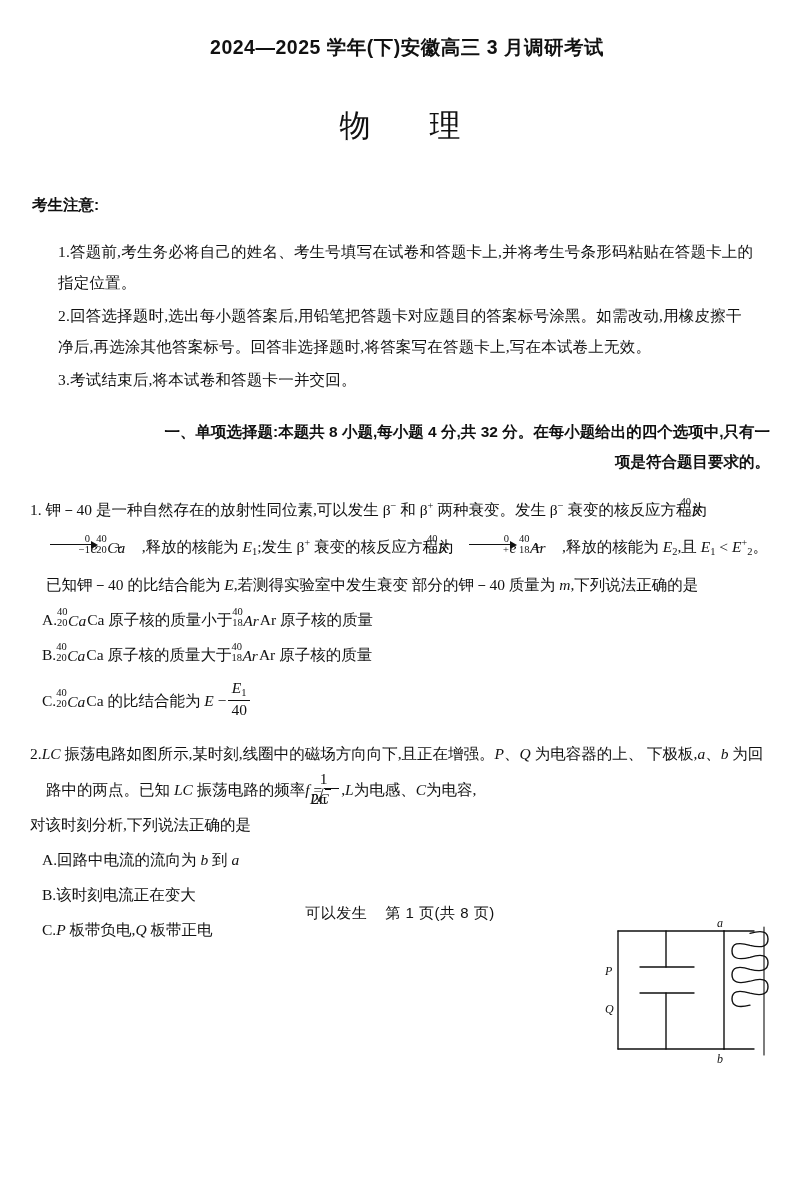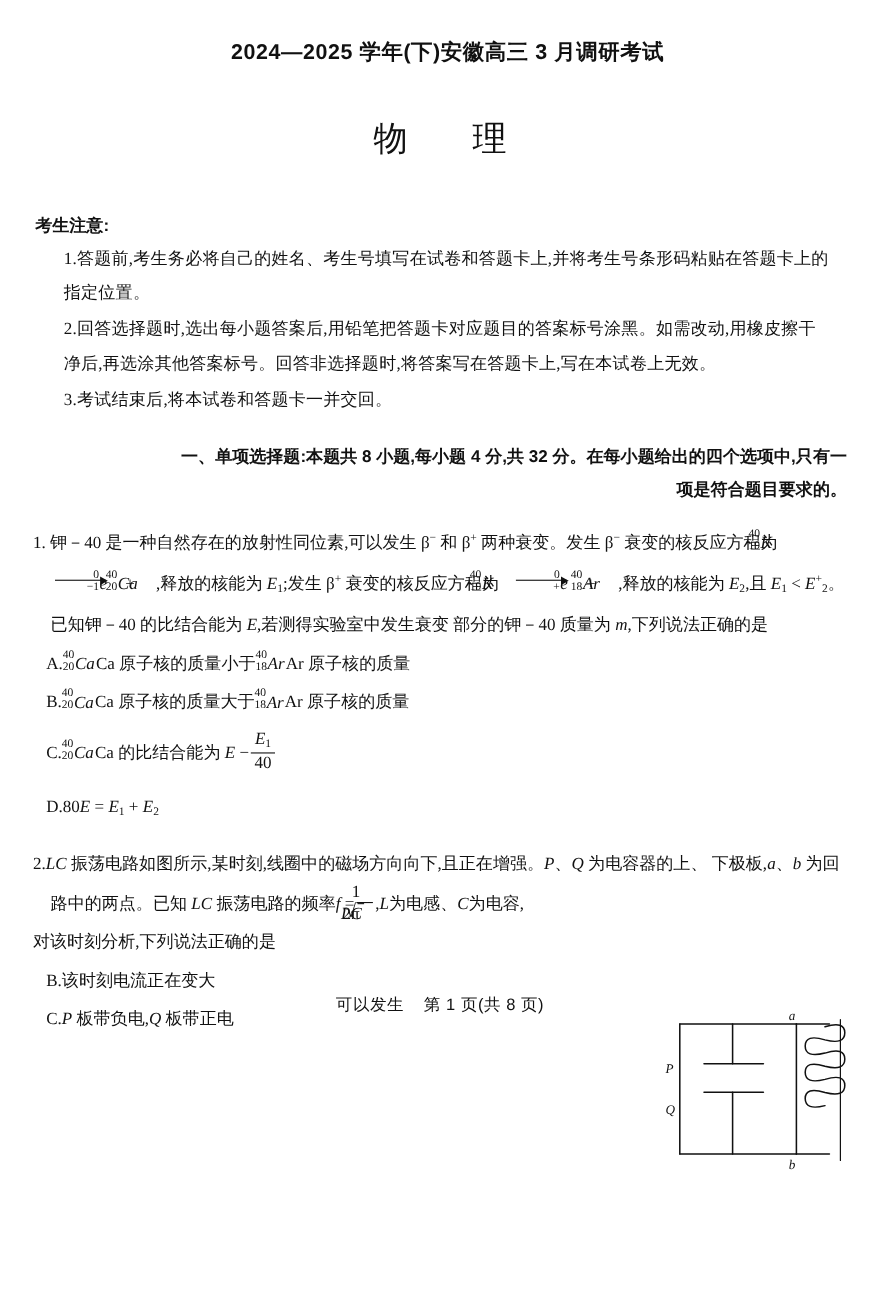--- a/index.html
+++ b/index.html
@@ -38,21 +38,21 @@
     font-weight: normal;
     font-size: 31px;
     letter-spacing: 14px;
     margin: 44px 0 0 0;
     padding-left: 14px;
   }
   .notice-head {
     font-family: Liberation Sans, sans-serif;
     font-weight: bold;
     font-size: 15.5px;
-    margin: 48px 0 4px 32px;
+    margin: 48px 0 20px 32px;
   }
   .notice-list {
     margin: 0;
     padding: 0 46px 0 58px;
     list-style: none;
   }
   .notice-list li {
     font-size: 15.5px;
     line-height: 31px;
     text-indent: 0;
@@ -233,43 +233,42 @@
   <div class="opt">
     <span>B.</span><span class="iso"><span class="stack"><span class="a">40</span><span class="z">20</span></span><span class="it">Ca</span></span><span>Ca 原子核的质量大于</span><span class="iso"><span class="stack"><span class="a">40</span><span class="z">18</span></span><span class="it">Ar</span></span><span>Ar 原子核的质量</span>
   </div>
 
   <div class="opt" style="margin-top:8px;line-height:44px;">
     <span>C.</span><span class="iso"><span class="stack"><span class="a">40</span><span class="z">20</span></span><span class="it">Ca</span></span><span>Ca 的比结合能为</span>
     <span class="it">E</span>
     <span>−</span><span class="frac"><span class="n"><span class="it">E</span><span class="sub">1</span></span><span class="d">40</span></span>
   </div>
 
-  <div class="opt" style="margin-top:10px;">
-    <span>D.</span><span>80</span><span class="it">E</span>
-    <span>=</span>
-    <span class="it">E</span><span class="sub">1</span>
-    <span>+</span>
-    <span class="it">E</span><span class="sub">2</span>
-  </div>
 
   <div class="q q2-wrap num-indent" style="margin-top:14px;">
     <span class="qbody">
       <span>2.</span><span class="it">LC</span>
       <span>振荡电路如图所示,某时刻,线圈中的磁场方向向下,且正在增强。</span><span class="it">P</span><span>、</span><span class="it">Q</span>
       <span>为电容器的上、</span>
       <span>下极板,</span><span class="it">a</span><span>、</span><span class="it">b</span>
       <span>为回路中的两点。已知</span>
       <span class="it">LC</span>
       <span>振荡电路的频率</span><span class="it">f</span>
       <span>=</span><span class="frac"><span class="n">1</span><span class="d"><span>2π</span><span class="sqrt"><span class="bar it">LC</span></span></span></span><span>,</span><span class="it">L</span><span>为电感、</span><span class="it">C</span><span>为电容,</span>
     </span>
   </div>
 
   <div class="opt" style="margin-top:0;margin-left:30px;">对该时刻分析,下列说法正确的是</div>
 
+  <div class="opt">
+    <span>A.</span><span>回路中电流的流向为</span>
+    <span class="it">b</span>
+    <span>到</span>
+    <span class="it">a</span>
+  </div>
 
   <div class="opt">
     <span>B.</span><span>该时刻电流正在变大</span>
   </div>
 
   <div class="opt">
     <span>C.</span><span class="it">P</span>
     <span>板带负电,</span><span class="it">Q</span>
     <span>板带正电</span>
   </div>

